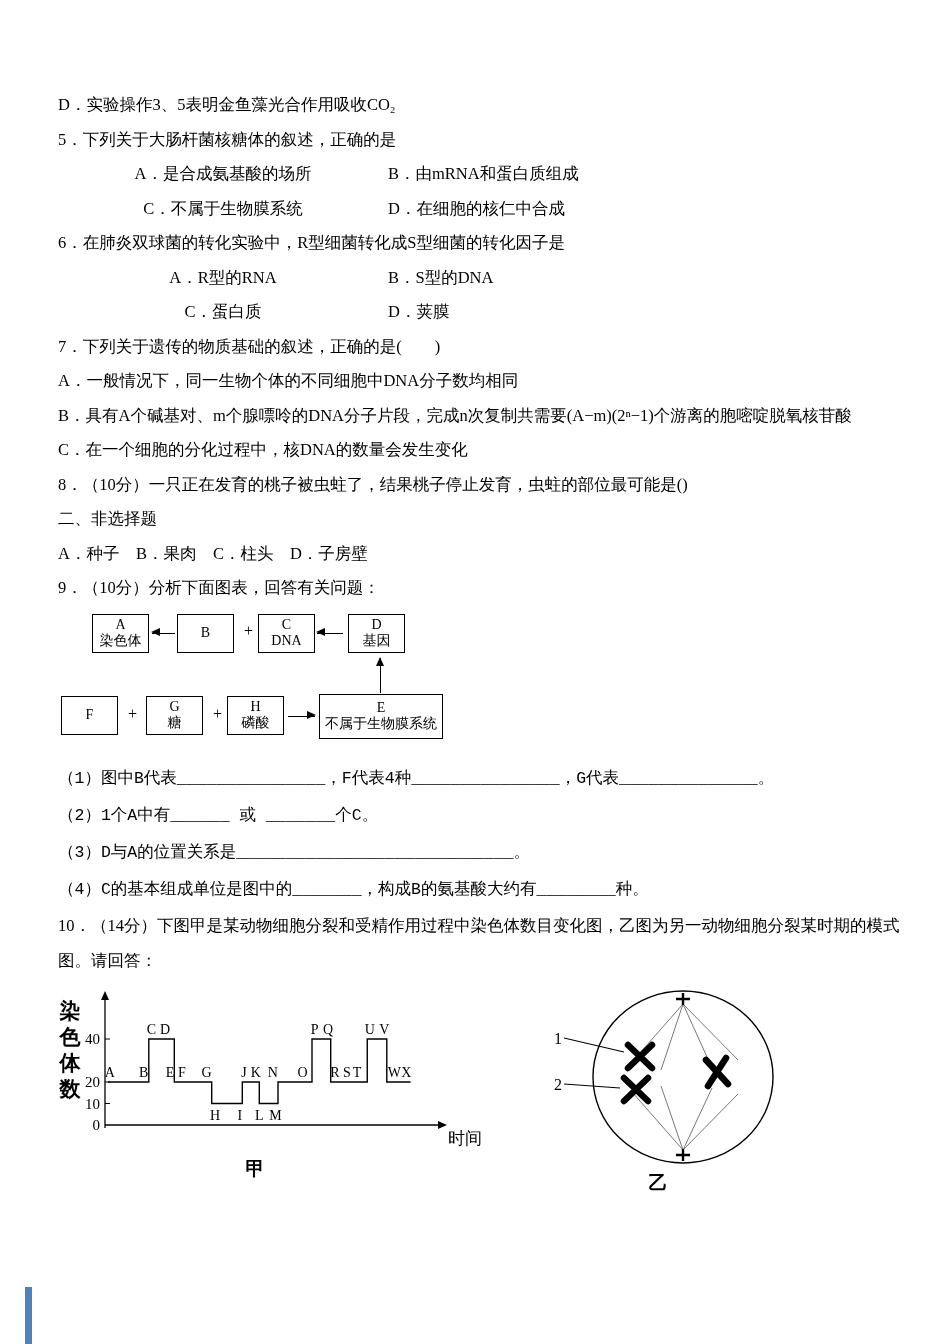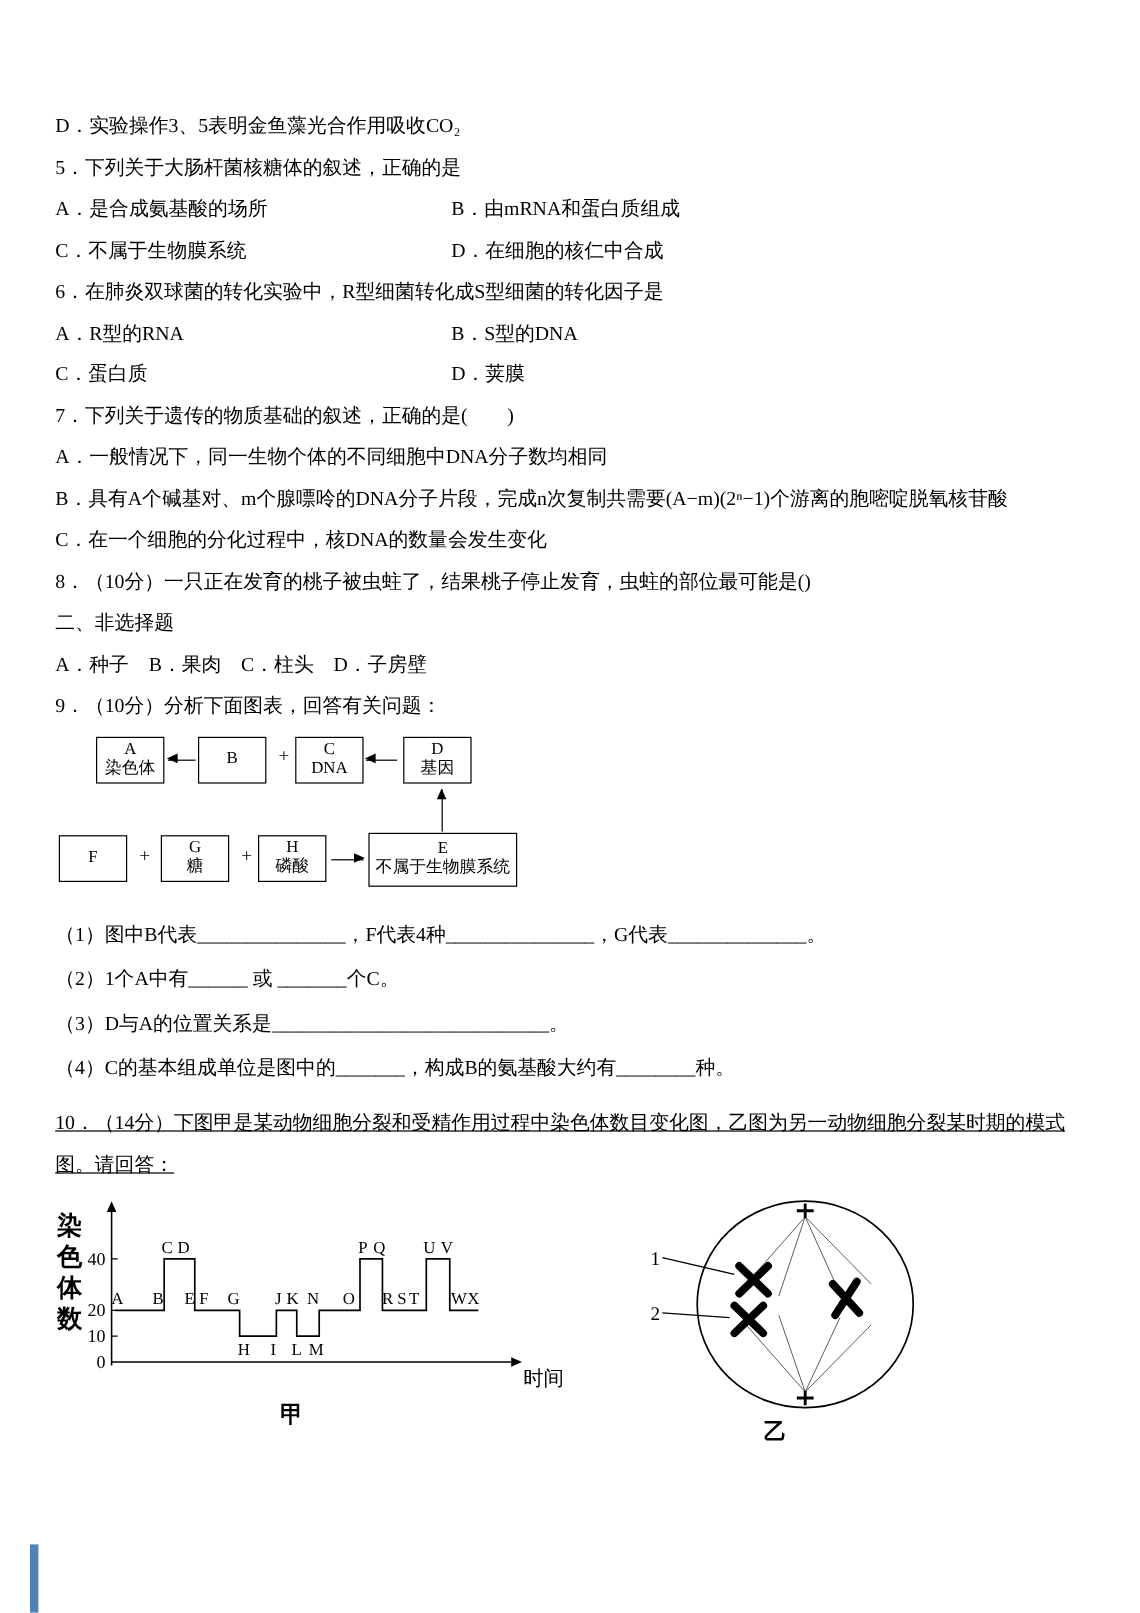--- a/index.html
+++ b/index.html
@@ -3,25 +3,25 @@
 <meta charset="utf-8">
 <style>
   * { box-sizing: border-box; }
   html,body { margin:0; padding:0; }
   body {
     width: 950px; height: 1344px;
     background: #ffffff; color: #000;
     font-family: "Liberation Serif", "DejaVu Serif", serif;
     position: relative; overflow: hidden;
   }
-  .page { padding: 88px 46px 0 46px; font-size: 16.5px; }
+  .page { padding: 88px 46px 0 58px; font-size: 16.5px; }
   p.line { margin: 0; line-height: 34.5px; }
-  .row2 { display: flex; line-height: 34.5px; }
+  .row2 { display: flex; line-height: 34.5px; text-align: center; }
   .row2 .c1 { width: 330px; flex: none; }
-  .sub { margin: 0; line-height: 37px; }
+  .sub { margin: 0; line-height: 37px; font-family: Liberation Mono, monospace; }
 
   
   .diagram { position: relative; height: 132px; margin: 8px 0 14px 0; }
   .dbox {
     position: absolute; border: 1.5px solid #000;
     width: 57px; height: 39px;
     display: flex; flex-direction: column; align-items: center; justify-content: center;
     font-size: 14px; line-height: 16px; text-align: center;
   }
   .dbox.wide { width: 124px; height: 45px; }
@@ -131,21 +131,21 @@
       <span>不属于生物膜系统</span>
     </div>
     <div class="arrow-v up" style="left:322px; top:44px; height:35px;"></div>
   </div>
 
   <p class="sub">（1）图中B代表_______________，F代表4种_______________，G代表______________。</p>
   <p class="sub">（2）1个A中有______ 或 _______个C。</p>
   <p class="sub">（3）D与A的位置关系是____________________________。</p>
   <p class="sub">（4）C的基本组成单位是图中的_______，构成B的氨基酸大约有________种。</p>
 
-  <p class="line" style="line-height:35px; margin-top:10px;text-decoration:underline;">10．（14分）下图甲是某动物细胞分裂和受精作用过程中染色体数目变化图，乙图为另一动物细胞分裂某时期的模式图。请回答：</p>
+  <p class="line" style="line-height:35px; margin-top:0;">10．（14分）下图甲是某动物细胞分裂和受精作用过程中染色体数目变化图，乙图为另一动物细胞分裂某时期的模式图。请回答：</p>
 
   <div class="figures">
     <div class="fig-col">
       <svg width="470" height="168" viewBox="0 0 470 168">
           <line x1="55" y1="137" x2="388" y2="137" stroke="#000" stroke-width="1.3"></line>
           <polygon points="388,133 397,137 388,141" fill="#000"></polygon>
           <line x1="55" y1="140" x2="55" y2="12" stroke="#000" stroke-width="1.3"></line>
           <polygon points="51,12 55,3 59,12" fill="#000"></polygon>
           <text x="50" y="142" text-anchor="end" font-size="15">0</text>
           <line x1="55" y1="115.5" x2="60" y2="115.5" stroke="#000" stroke-width="1"></line>

